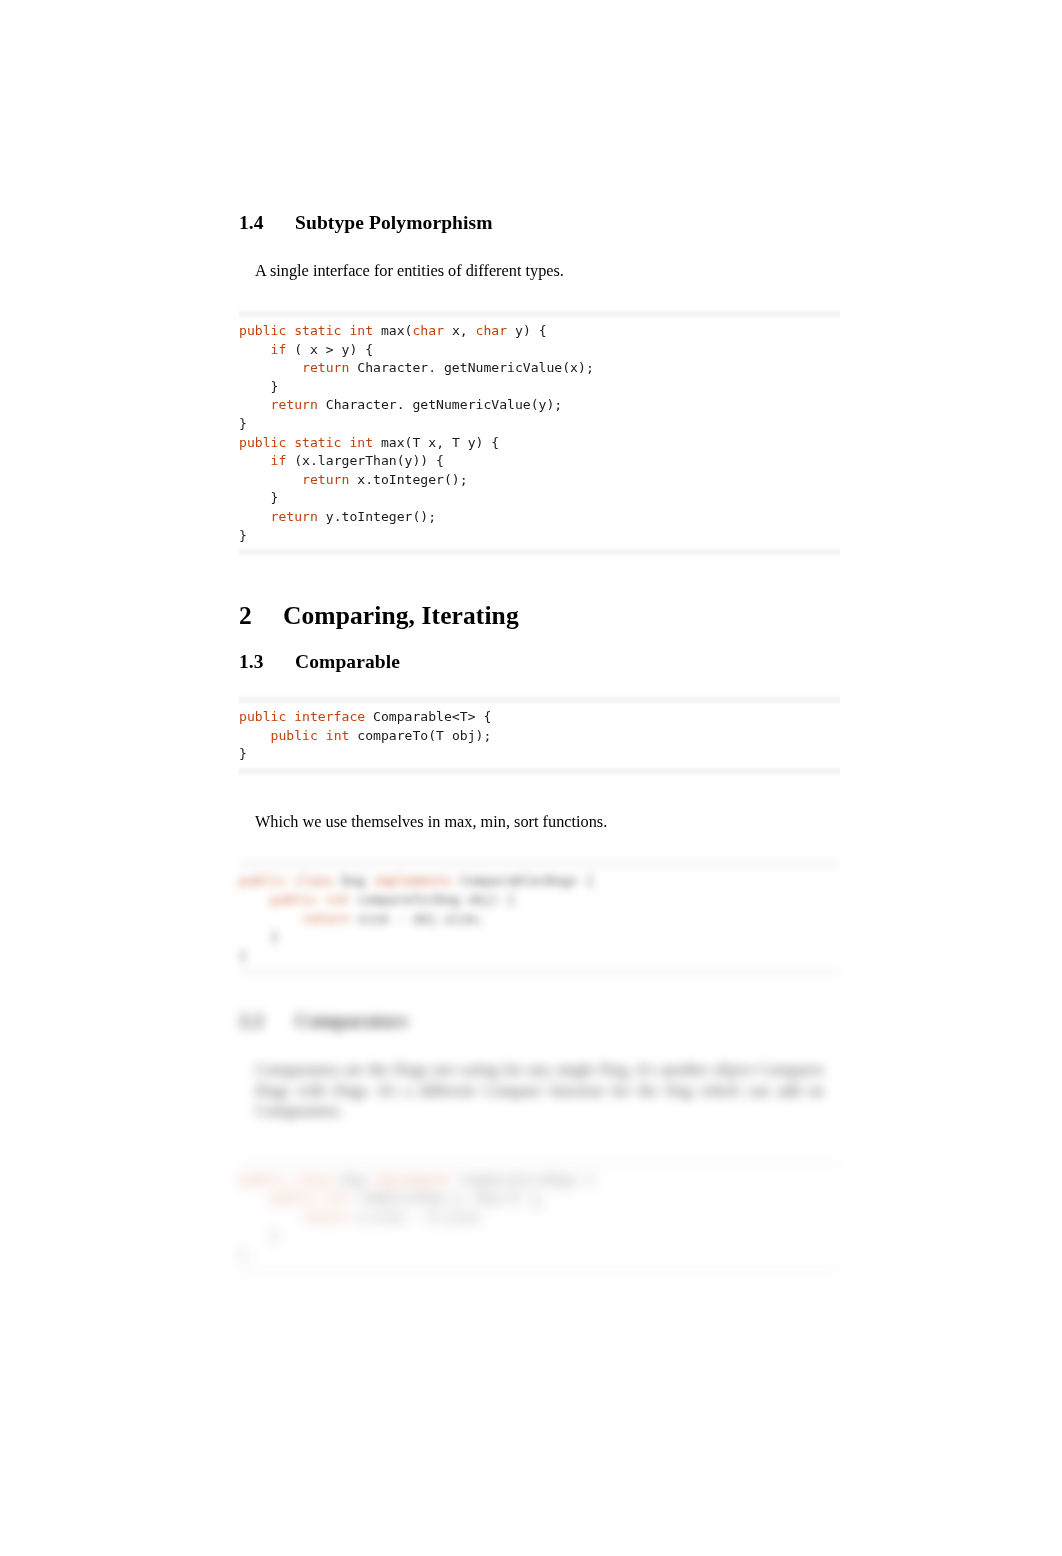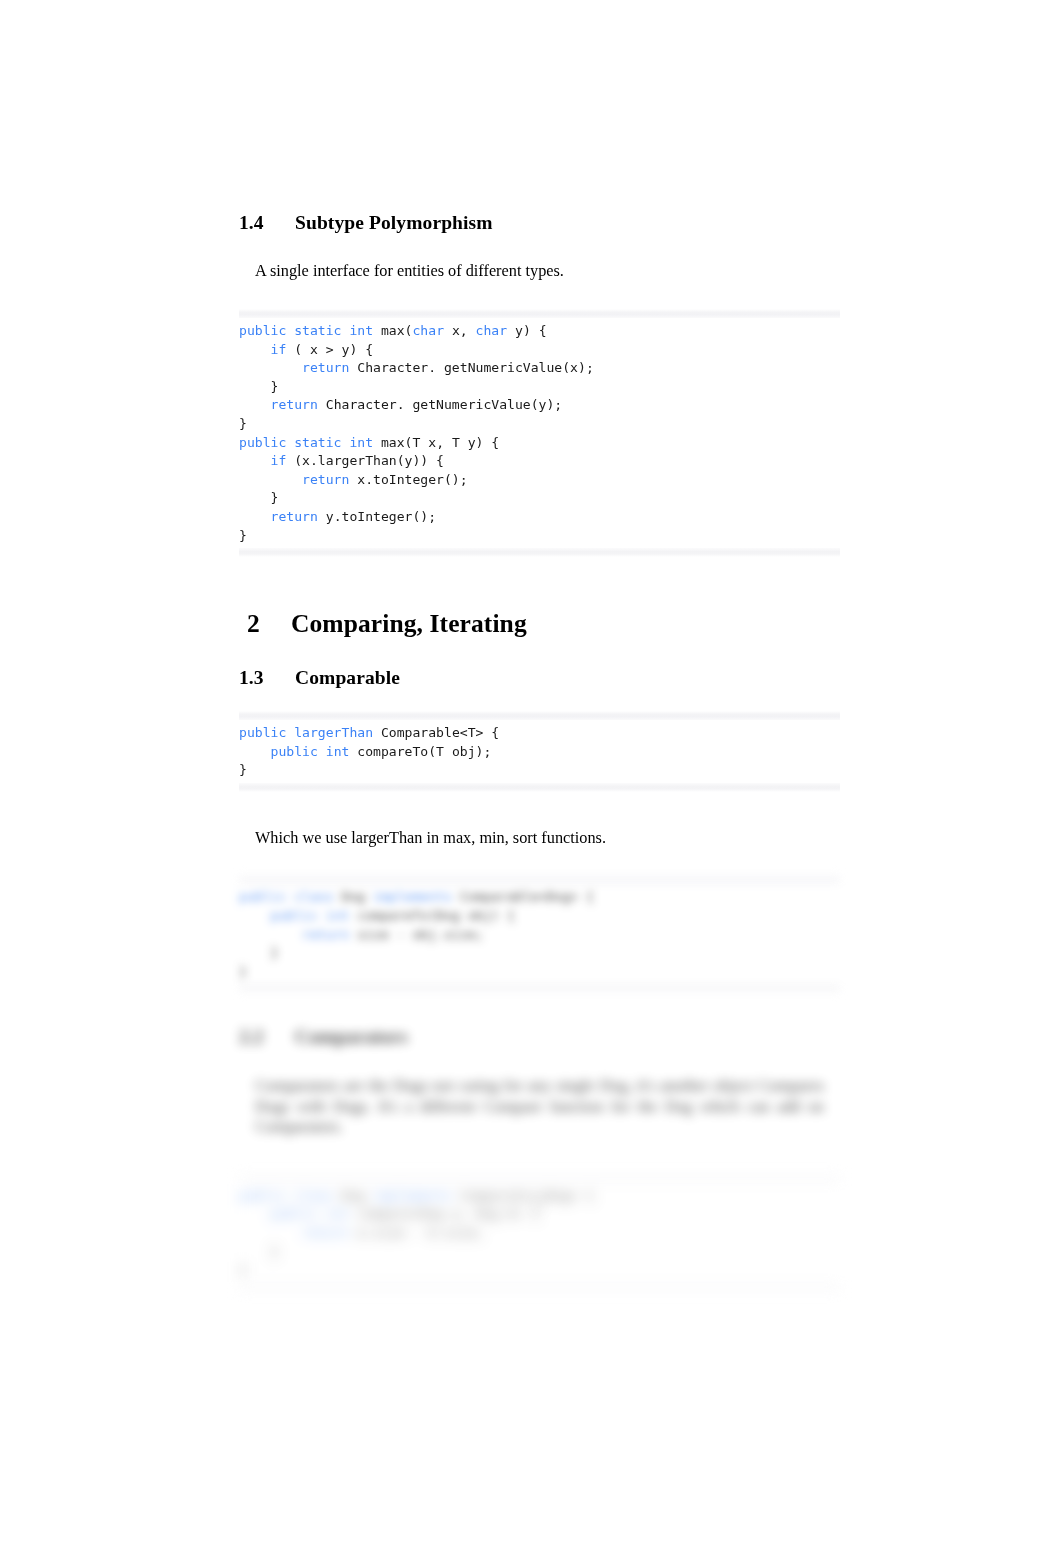--- a/index.html
+++ b/index.html
@@ -30,21 +30,21 @@
     top: 212px;
     width: 601px;
   }
 
   
   h1.sec {
     font-family: "Liberation Serif", "DejaVu Serif", serif;
     font-weight: bold;
     font-size: 25.5px;
     line-height: 1.15;
-    margin: 8px;
+    margin: 0;
     padding: 0;
     letter-spacing: 0.1px;
   }
   h2.subsec {
     font-family: "Liberation Serif", "DejaVu Serif", serif;
     font-weight: bold;
     font-size: 19.5px;
     line-height: 1.15;
     margin: 0;
     padding: 0;
@@ -87,21 +87,21 @@
   pre.code {
     font-family: "DejaVu Sans Mono", "Liberation Mono", monospace;
     font-size: 13.1px;
     line-height: 18.6px;
     margin: 0;
     padding: 4px 0 3px 0;
     color: #1a1a1a;
     white-space: pre;
     letter-spacing: 0px;
   }
-  pre.code .kw { color: #3b82f6; }
+  pre.code .kw { color: #c2410c; }
   pre.code .ln { display: block; }
 
   .code-indent { padding-left: 88px; }
 
   
   .blurred-1 { filter: blur(4.2px); opacity: 0.82; }
   .blurred-2 { filter: blur(5.4px); opacity: 0.72; }
   .blurred-3 { filter: blur(6.2px); opacity: 0.55; }
 
   .pagenum {
@@ -154,27 +154,27 @@
       <span class="sec-num">1.3</span><span class="sec-title">Comparable</span>
     </h2>
 
     <div class="gap-sm"></div>
 
 
     <div class="gap-sm"></div>
 
     <div class="listing">
       <div class="rule"></div>
-      <pre class="code code-indent"><span class="ln"><span class="kw">public</span><span> </span><span class="kw">largerThan</span><span> Comparable&lt;T&gt; {</span></span><span class="ln"><span>    </span><span class="kw">public</span><span> </span><span class="kw">int</span><span> compareTo(T obj);</span></span><span class="ln"><span>}</span></span></pre>
+      <pre class="code code-indent"><span class="ln"><span class="kw">public</span><span> </span><span class="kw">interface</span><span> Comparable&lt;T&gt; {</span></span><span class="ln"><span>    </span><span class="kw">public</span><span> </span><span class="kw">int</span><span> compareTo(T obj);</span></span><span class="ln"><span>}</span></span></pre>
       <div class="rule bottom"></div>
     </div>
 
     <div class="gap-md"></div>
 
-    <p class="body">Which we use largerThan in max, min, sort functions.</p>
+    <p class="body">Which we use themselves in max, min, sort functions.</p>
 
     <div class="gap-sm"></div>
 
     <div class="listing blurred-1">
       <div class="rule"></div>
       <pre class="code code-indent"><span class="ln"><span class="kw">public</span><span> </span><span class="kw">class</span><span> Dog </span><span class="kw">implements</span><span> Comparable&lt;Dog&gt; {</span></span><span class="ln"><span>    </span><span class="kw">public</span><span> </span><span class="kw">int</span><span> compareTo(Dog obj) {</span></span><span class="ln"><span>        </span><span class="kw">return</span><span> size - obj.size;</span></span><span class="ln"><span>    }</span></span><span class="ln"><span>}</span></span></pre>
       <div class="rule bottom"></div>
     </div>
 
     <div class="gap-lg"></div>

